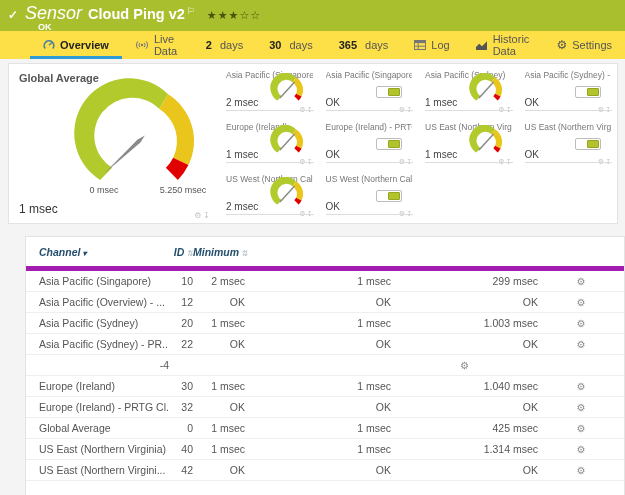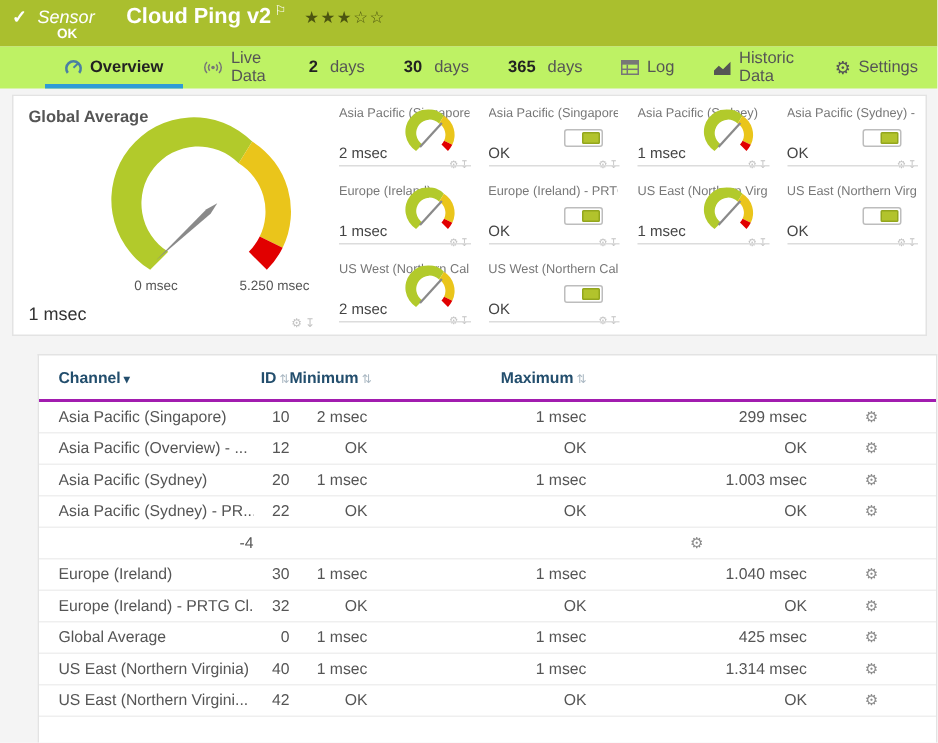--- a/index.html
+++ b/index.html
@@ -3,28 +3,28 @@
 <meta charset="utf-8">
 <style>
   * { box-sizing: border-box; margin: 0; padding: 0; }
   html,body { width:625px; height:495px; overflow:hidden;
     font-family:"Liberation Sans", sans-serif; background:#f4f4f4; }
 
   
   .topbar { height:31px; background:#aabf2e; color:#fff; padding:3px 0 0 8px; }
   .topbar .row1 { display:flex; align-items:baseline; }
   .check { font-weight:bold; font-size:12px; margin-right:7px; }
-  .kind { font-style:italic; font-size:12px; margin-right:21px; }
+  .kind { font-style:italic; font-size:18px; margin-right:6px; }
   .ttl { font-weight:bold; font-size:14.5px; }
   .flag { font-size:9px; vertical-align:super; position:relative; top:-5px; margin-left:2px; }
   .stars { margin-left:12px; font-size:11px; letter-spacing:1px; color:#4c5510; cursor:pointer; }
   .row2 { font-size:9px; font-weight:bold; margin-left:30px; margin-top:-2px; }
 
   
-  .tabbar { height:28px; background:#bef264; display:flex; align-items:stretch; padding-left:30px; }
+  .tabbar { height:28px; background:#fde047; display:flex; align-items:stretch; padding-left:30px; }
   .tab { display:flex; align-items:center; gap:5px; padding:0 13px; font-size:11px; color:#555; cursor:pointer; }
   .tab.active { box-shadow:inset 0 -3px 0 #2e9bd6; color:#222; font-weight:bold; }
   .tab b { color:#222; margin-right:3px; }
   .ticon { display:inline-flex; align-items:center; color:#777; }
   .ticon.gear { font-size:12px; color:#555; }
 
   
   .gcard { margin:4px 7px 0 8px; height:161px; background:#fff; border:1px solid #e3e3e3; display:flex; }
   .primary { width:210px; flex:none; position:relative; }
   .ptitle { position:absolute; top:8px; left:10px; font-size:11px; font-weight:bold; color:#555; }
@@ -40,21 +40,21 @@
   .toggle { position:absolute; right:16px; top:20px; width:26px; height:12px; background:#fff;
             border:1px solid #bdbdbd; border-radius:2px; }
   .toggle .knob { position:absolute; top:1px; bottom:1px; right:1px; width:12px;
             background:#b2c32c; border:1px solid #93a61d; border-radius:1px; }
   .mini .cicons { font-size:7px; letter-spacing:1px; bottom:4px; right:5px; }
 
   
   .tcard { margin:12px 0 0 25px; background:#fff; border:1px solid #e3e3e3; border-bottom:none; min-height:270px; }
   .thead, .trow { display:grid; grid-template-columns:130px 24px 52px 146px 147px 1fr; padding-left:13px; }
   .thead { padding-top:9px; padding-bottom:7px; font-size:10.5px; font-weight:bold; color:#234e6d;
-           border-bottom:2px solid #a21caf; line-height:1.25; }
+           border-bottom:5px solid #a21caf; line-height:1.25;font-style:italic; }
   .thead > div { cursor:pointer; }
   .h-id,.h-min,.h-max { text-align:right; }
   .h-last { text-align:center; }
   .sort { font-size:8px; color:#a9b7c2; font-weight:normal; margin-left:2px; }
   .sort-active { font-size:8px; color:#234e6d; margin-left:2px; }
   .trow { height:21px; align-items:center; font-size:10.5px; color:#555; border-bottom:1px solid #efefef; }
   .c-id,.c-last,.c-min,.c-max { text-align:right; }
   .c-channel { white-space:nowrap; overflow:hidden; }
   .c-gear { text-align:center; color:#8a8a8a; font-size:10px; cursor:pointer; }
 </style>
@@ -248,21 +248,20 @@
     <div class="cicons"><span>⚙</span><span>↧</span></div>
   </div>
 </div>
 </div>
 
 <div class="tcard">
   <div class="thead">
     <div class="h-channel"><span>Channel</span><span class="sort-active">▾</span></div>
     <div class="h-id"><span>ID</span><span class="sort">⇅</span></div>
     <div class="h-min"><span>Minimum</span><span class="sort">⇅</span></div>
-    <div class="h-max"><span>Maximum</span><span class="sort">⇅</span></div>
     <div></div>
   </div>
   <div>
   <div class="trow">
     <div class="c-channel">Asia Pacific (Singapore)</div>
     <div class="c-id">10</div>
     <div class="c-last">2 msec</div>
     <div class="c-min">1 msec</div>
     <div class="c-max">299 msec</div>
     <div class="c-gear">⚙</div>

